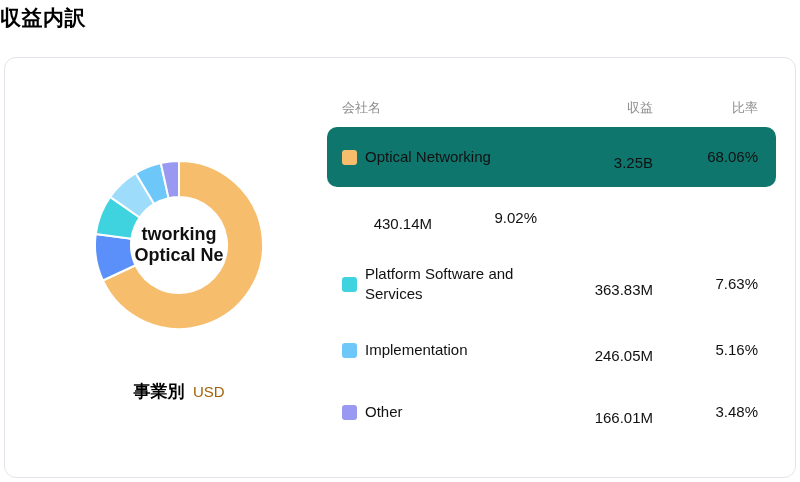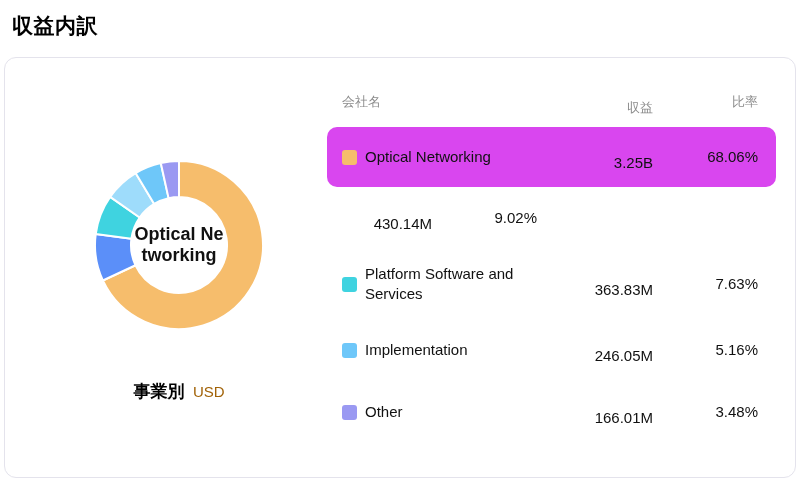--- a/index.html
+++ b/index.html
@@ -5,26 +5,25 @@
   * { margin: 0; padding: 0; box-sizing: border-box; }
   html, body {
     width: 800px; height: 482px;
     background: #ffffff;
     font-family: "Liberation Sans", sans-serif;
     color: #111111;
     overflow: hidden;
   }
   .page-title {
     position: absolute;
-    left: 12px; top: 4px;
+    left: 0; top: 4px;
     font-size: 21px;
     font-weight: 700;
     color: #000000;
     letter-spacing: 0.5px;
-    margin-top: 8px;
   }
   .card {
     position: absolute;
     left: 4px; top: 57px;
     width: 792px; height: 421px;
     background: #ffffff;
     border: 1px solid #e4e3ec;
     border-radius: 12px;
     display: flex;
   }
@@ -70,38 +69,38 @@
     color: #a16207;
     margin-left: 4px;
   }
   
   .table-panel {
     flex: 1 1 auto;
     padding: 29px 19px 0 0;
   }
   .t-header {
     display: flex;
-    align-items: center;
+    align-items: flex-end;
     padding: 0 18px 0 15px;
     font-size: 13px;
     color: #8b8b8b;
     line-height: 18px;
     margin-bottom: 10px;
   }
   .t-row {
     display: flex;
     align-items: center;
     padding: 15px 18px 15px 15px;
     font-size: 15px;
     line-height: 20px;
     color: #111111;
     border-radius: 10px;
   }
   .t-row.highlighted {
-    background: #d946ef;
+    background: #0f766e;
     padding-top: 14px;
     padding-bottom: 14px;
   }
   .col-name { flex: 1 1 auto; display: flex; align-items: center; min-width: 0; }
   .col-name .name-text { flex: 1 1 auto; }
   .col-revenue { flex: 0 0 90px; text-align: right; margin-top: 12px; }
   .col-ratio { flex: 0 0 105px; text-align: right; }
   .legend-swatch {
     flex: 0 0 15px;
     width: 15px; height: 15px;
@@ -121,22 +120,22 @@
     <div class="donut-wrap">
       <svg id="donut-svg" viewBox="0 0 176 176">
           <path d="M 88.00 4.00 A 84 84 0 1 1 11.86 123.48 L 44.49 108.27 A 48 48 0 1 0 88.00 40.00 Z" fill="#F6BD6C" stroke="#ffffff" stroke-width="2" stroke-linejoin="round"></path>
           <path d="M 11.86 123.48 A 84 84 0 0 1 4.72 77.05 L 40.41 81.74 A 48 48 0 0 0 44.49 108.27 Z" fill="#5B8FF9" stroke="#ffffff" stroke-width="2" stroke-linejoin="round"></path>
           <path d="M 4.72 77.05 A 84 84 0 0 1 19.15 39.87 L 48.66 60.50 A 48 48 0 0 0 40.41 81.74 Z" fill="#3FD3E0" stroke="#ffffff" stroke-width="2" stroke-linejoin="round"></path>
           <path d="M 19.15 39.87 A 84 84 0 0 1 44.61 16.08 L 63.20 46.90 A 48 48 0 0 0 48.66 60.50 Z" fill="#9EDCFB" stroke="#ffffff" stroke-width="2" stroke-linejoin="round"></path>
           <path d="M 44.61 16.08 A 84 84 0 0 1 69.78 6.00 L 77.59 41.14 A 48 48 0 0 0 63.20 46.90 Z" fill="#6EC7F9" stroke="#ffffff" stroke-width="2" stroke-linejoin="round"></path>
           <path d="M 69.78 6.00 A 84 84 0 0 1 88.00 4.00 L 88.00 40.00 A 48 48 0 0 0 77.59 41.14 Z" fill="#9A99F2" stroke="#ffffff" stroke-width="2" stroke-linejoin="round"></path>
         </svg>
       <div class="donut-center-label">
+        <div>tworking</div>
         <div>Optical Ne</div>
-        <div>tworking</div>
       </div>
     </div>
     <div class="chart-caption">
       <span class="caption-main">事業別</span>
       <span class="caption-unit">USD</span>
     </div>
   </div>
 
   <div class="table-panel">
     <div class="t-header">

